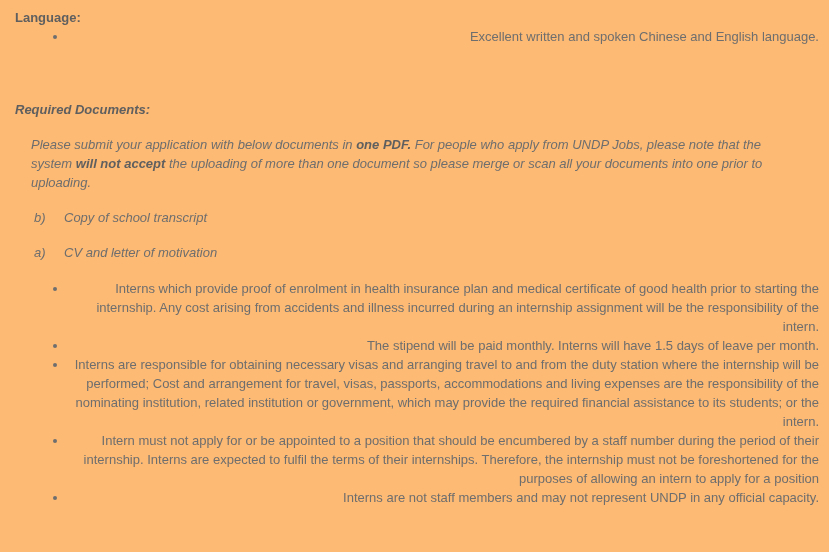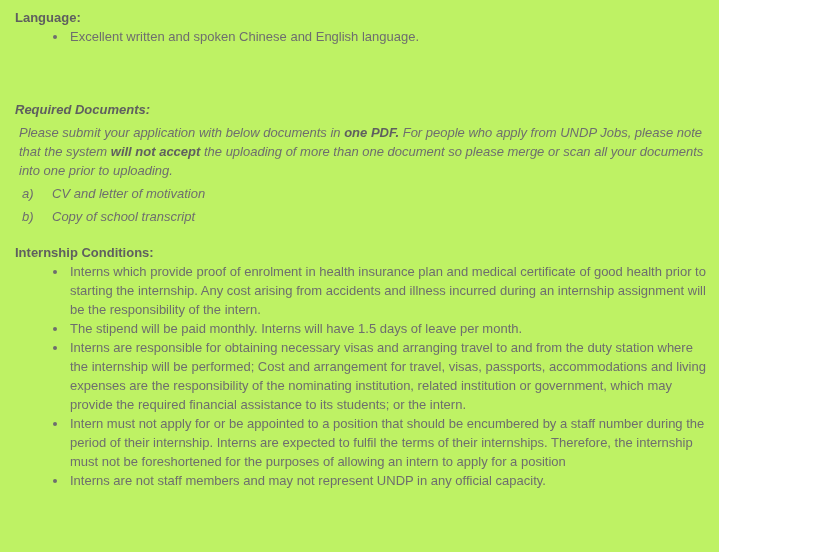--- a/index.html
+++ b/index.html
@@ -1,40 +1,40 @@
 <!DOCTYPE html>
 <html><head>
 <meta charset="utf-8">
 <style>
   * { box-sizing: border-box; }
   html, body { margin: 0; padding: 0; background: #ffffff; }
   body { font-family: "Liberation Sans", "DejaVu Sans", sans-serif; }
   .doc {
-    width: 719px;
+    width: 829px;
     min-height: 552px;
     padding: 8px 10px 12px 15px;
     color: #6e6e6e;
     font-size: 13px;
     line-height: 19px;
-    background: #bef264;
+    background: #fdba74;
   }
   h3 {
     margin: 0;
     font-size: 13px;
     line-height: 19px;
     font-weight: bold;
     color: #5f5f5f;
   }
-  p { margin: 4px; }
+  p { margin: 16px; }
   ul {
     margin: 0;
     padding-left: 53px;
     list-style: disc outside;
   }
-  li { padding-left: 2px; }
+  li { padding-left: 2px; text-align: right; }
   .gap-large { margin-top: 54px; font-style: italic; }
   .gap-small { margin-top: 17px; }
   .abc-label {
     display: inline-block;
     min-width: 33px;
     padding-left: 3px;
   }
   .bold { font-weight: bold; color: #5f5f5f; }
 </style>
 </head>
@@ -45,26 +45,25 @@
   <section>
     <h3>Language:</h3>
     <ul>
       <li>Excellent written and spoken Chinese and English language.</li>
     </ul>
   </section>
 
   <section class="gap-large">
     <h3>Required Documents:</h3>
     <p><span>Please submit your application with below documents in </span><span class="bold">one PDF.</span><span> For people who apply from UNDP Jobs, please note that the system </span><span class="bold">will not accept</span><span> the uploading of more than one document so please merge or scan all your documents into one prior to uploading.</span></p>
+    <p class="abc"><span class="abc-label">b)</span><span>Copy of school transcript</span></p>
     <p class="abc"><span class="abc-label">a)</span><span>CV and letter of motivation</span></p>
-    <p class="abc"><span class="abc-label">b)</span><span>Copy of school transcript</span></p>
   </section>
 
   <section class="gap-small">
-    <h3>Internship Conditions:</h3>
     <ul>
       <li>Interns which provide proof of enrolment in health insurance plan and medical certificate of good health prior to starting the internship. Any cost arising from accidents and illness incurred during an internship assignment will be the responsibility of the intern.</li>
       <li>The stipend will be paid monthly. Interns will have 1.5 days of leave per month.</li>
       <li>Interns are responsible for obtaining necessary visas and arranging travel to and from the duty station where the internship will be performed; Cost and arrangement for travel, visas, passports, accommodations and living expenses are the responsibility of the nominating institution, related institution or government, which may provide the required financial assistance to its students; or the intern.</li>
       <li>Intern must not apply for or be appointed to a position that should be encumbered by a staff number during the period of their internship. Interns are expected to fulfil the terms of their internships. Therefore, the internship must not be foreshortened for the purposes of allowing an intern to apply for a position</li>
       <li>Interns are not staff members and may not represent UNDP in any official capacity.</li>
     </ul>
   </section>
 
 </div>

